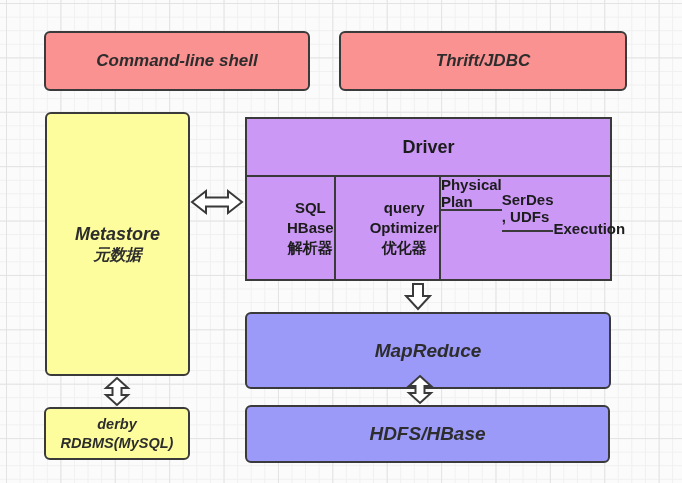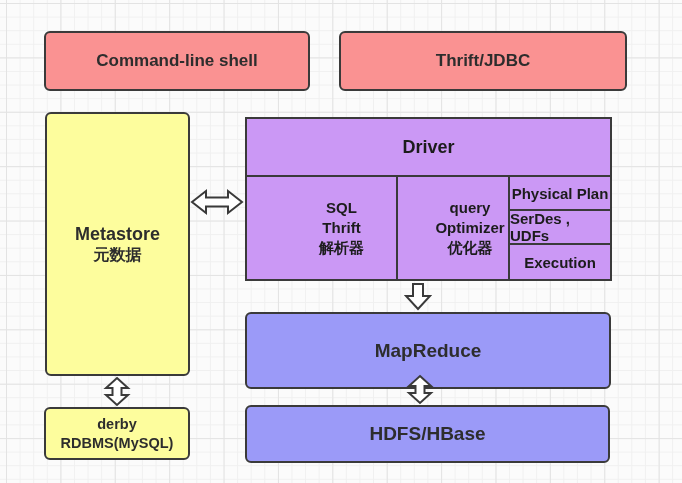--- a/index.html
+++ b/index.html
@@ -27,21 +27,21 @@
     border: 2px solid #3a3a3a;
     display: flex;
     flex-direction: column;
     align-items: center;
     justify-content: center;
     font-weight: bold;
     color: #2d2d2d;
     text-align: center;
     line-height: 1.25;
   }
-  .rounded { border-radius: 6px; }
+  .rounded { border-radius: 6px; font-style: italic; }
   .pink   { background: #fa9292; }
   .yellow { background: #fdfd9d; }
   .blue   { background: #9b9af8; }
 
   .cmd    { left: 44px;  top: 31px;  width: 266px; height: 60px; font-size: 17px; }
   .thrift { left: 323px; top: 31px;  width: 288px; height: 60px; font-size: 17px; margin-left: 16px; }
   .meta   { left: 45px;  top: 112px; width: 145px; height: 264px; font-size: 18px; }
   .meta .sub { font-size: 16px; }
   .mapred { left: 245px; top: 312px; width: 366px; height: 77px; font-size: 19px; }
   .hdfs   { left: 245px; top: 405px; width: 365px; height: 58px; font-size: 19px; }
@@ -73,30 +73,30 @@
     display: flex;
     flex-direction: column;
     align-items: center;
     justify-content: center;
     font-size: 15px;
     line-height: 1.35;
     text-align: center;
   }
   .col-parser    { width: 111px; border-right: 2px solid #3a3a3a; margin-left: 40px; }
   .col-optimizer { width: 112px; border-right: 2px solid #3a3a3a; padding-left: 34px; }
-  .col-right     { flex: 1; display: flex; flex-direction: column; justify-content: flex-end; }
+  .col-right     { flex: 1; display: flex; flex-direction: row; justify-content: flex-end; }
   .plan-row {
     box-sizing: border-box;
     display: flex;
     align-items: center;
     justify-content: center;
     font-size: 15px;
   }
   .row-top { height: 34px; border-bottom: 2px solid #3a3a3a; }
-  .row-mid { height: 34px; border-bottom: 2px solid #3a3a3a; }
+  .row-mid { height: 46px; border-bottom: 2px solid #3a3a3a; margin-top: 9px; }
   .row-bot { flex: 1; }
 
   .arrow { position: absolute; }
   .arrow polygon { fill: #ffffff; stroke: #3a3a3a; stroke-width: 2; stroke-linejoin: miter; }
   .line2 { display: block; }
 </style>
 </head>
 <body>
 
 <div id="canvas">
@@ -114,21 +114,21 @@
     <span class="line2 sub">元数据</span>
   </div>
 
   <div class="driver-box">
     <div class="driver-header">
       <span>Driver</span>
     </div>
     <div class="driver-body">
       <div class="driver-col col-parser">
         <span class="line2">SQL</span>
-        <span class="line2">Thrift</span>
+        <span class="line2">HBase</span>
         <span class="line2">解析器</span>
       </div>
       <div class="driver-col col-optimizer">
         <span class="line2">query</span>
         <span class="line2">Optimizer</span>
         <span class="line2">优化器</span>
       </div>
       <div class="col-right">
         <div class="plan-row row-top">
           <span>Physical Plan</span>

